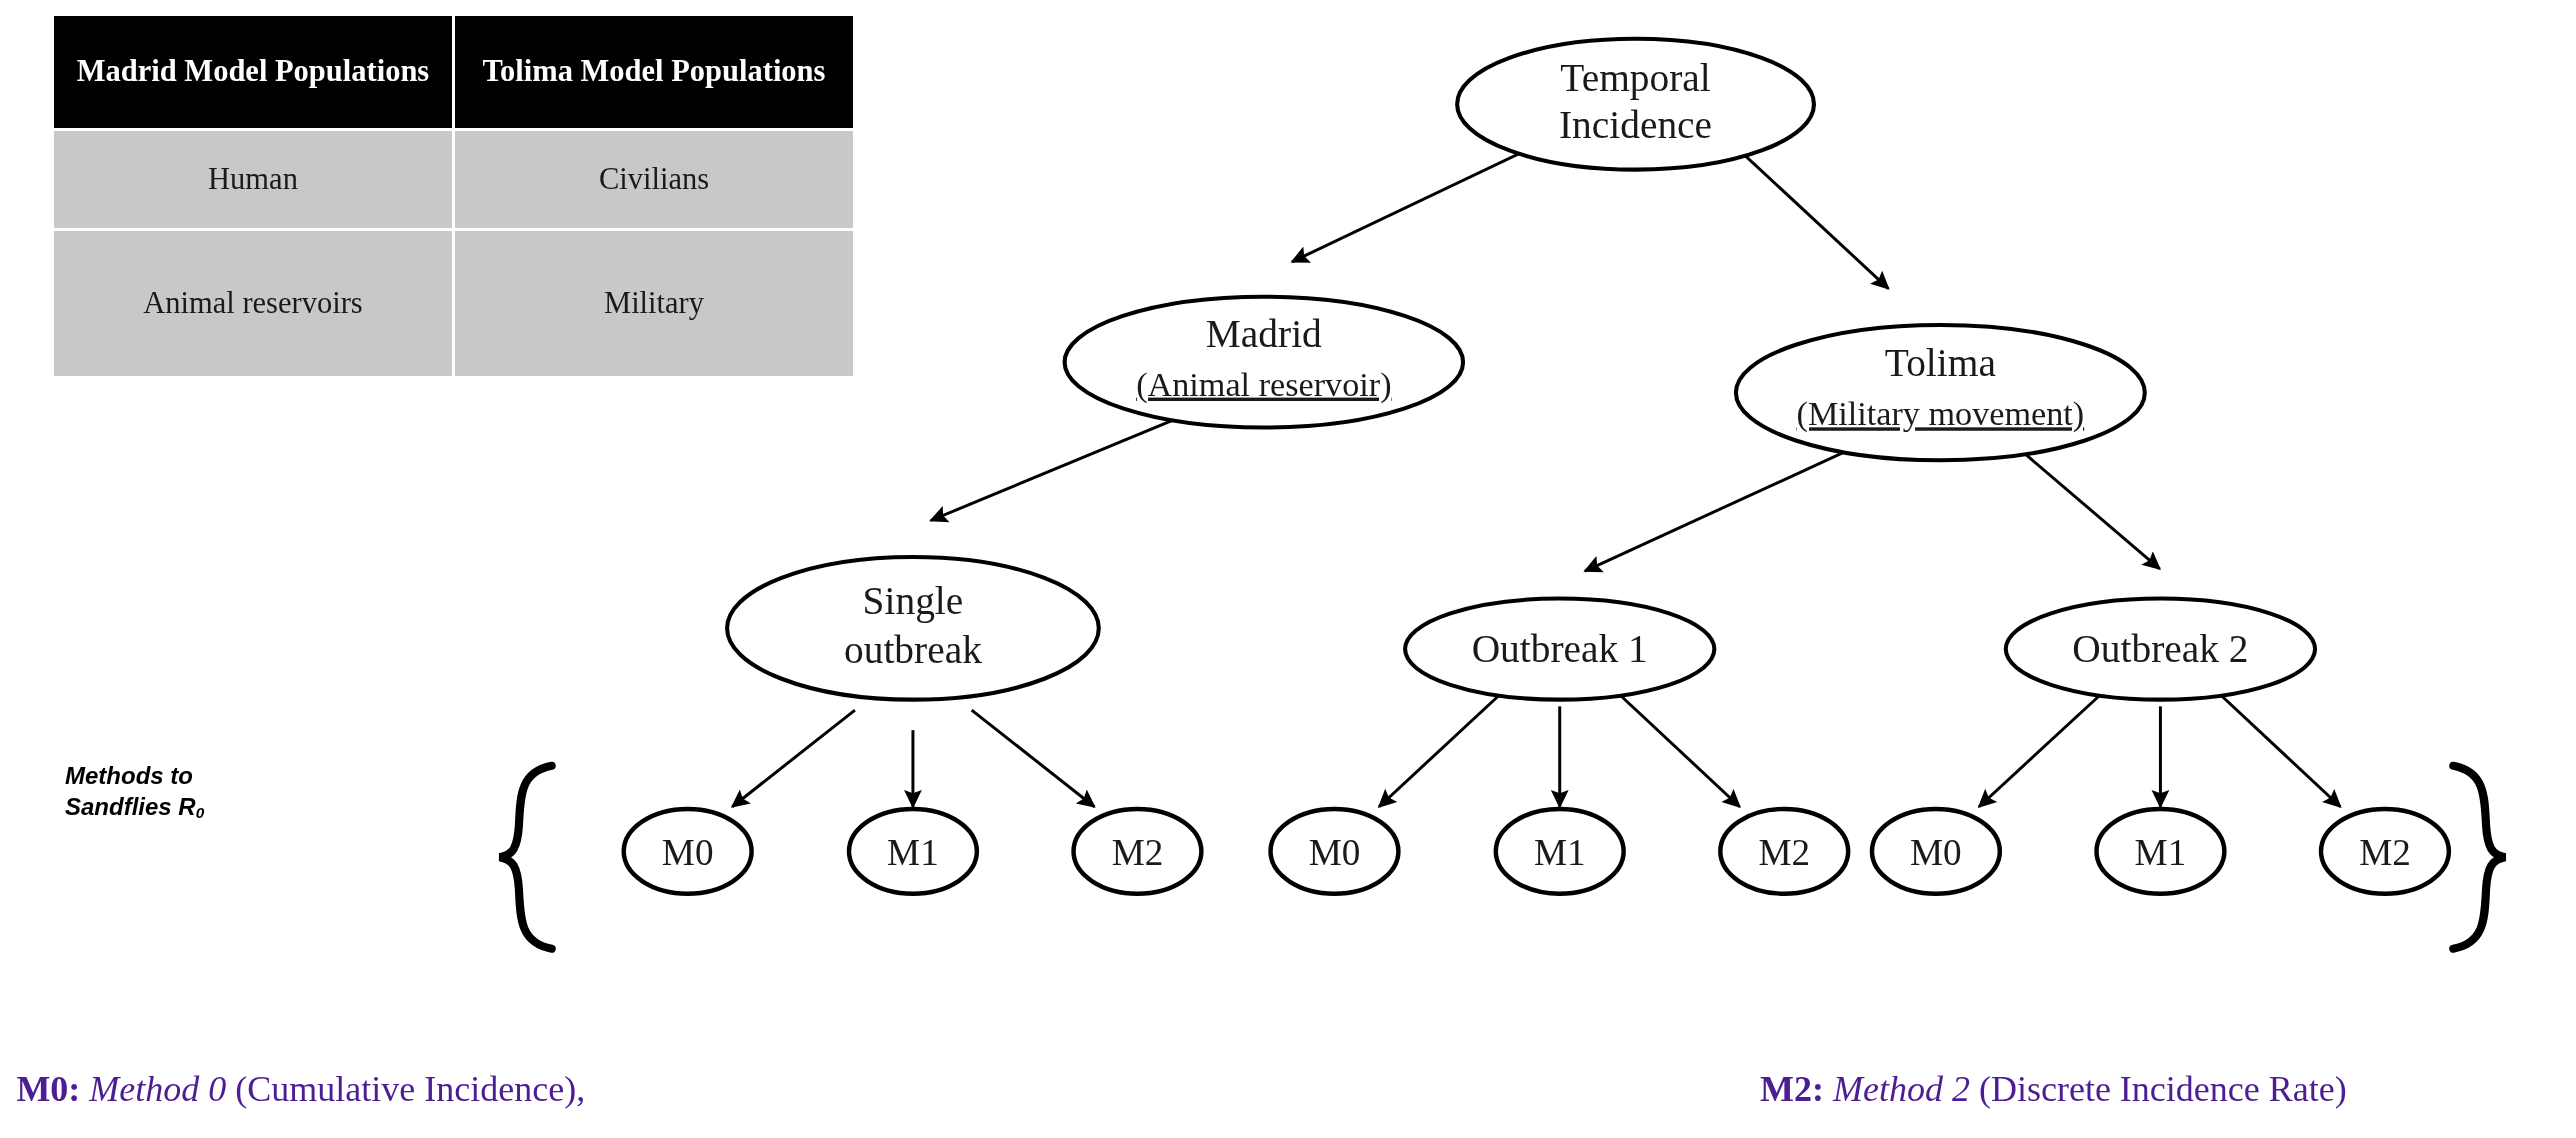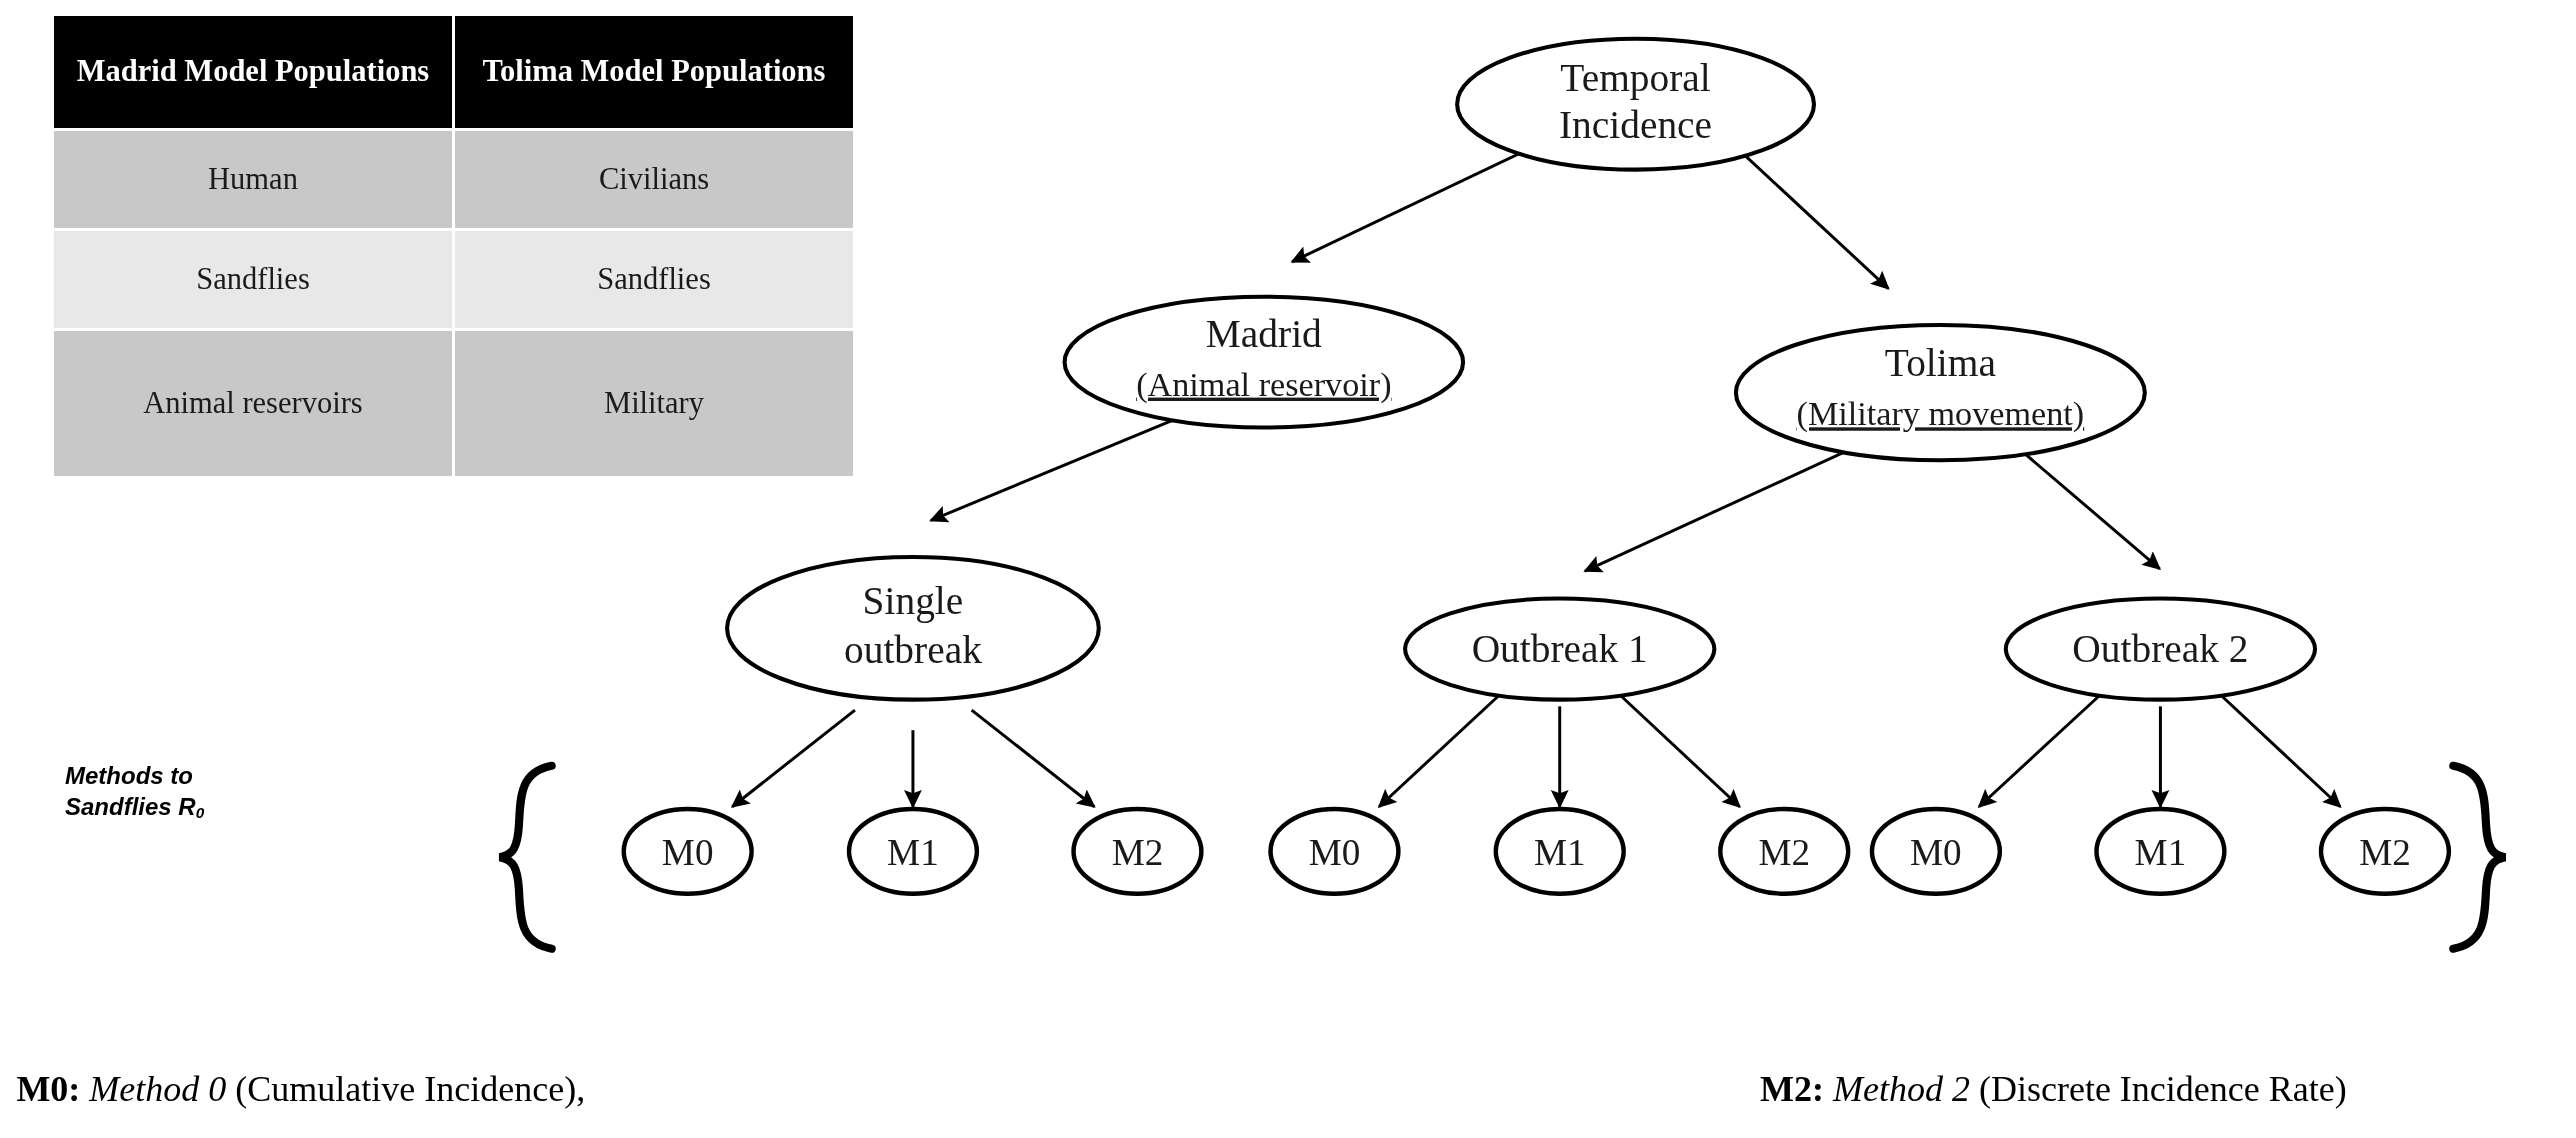--- a/index.html
+++ b/index.html
@@ -127,21 +127,21 @@
     left: 0;
     top: 1068px;
     width: 2576px;
     height: 59px;
   }
   .legend-item {
     position: absolute;
     top: 0;
     font-family: "Liberation Serif", "DejaVu Serif", serif;
     font-size: 36px;
-    color: #000000;
+    color: #4c1d95;
     white-space: nowrap;
   }
   .legend-item .lg-key { font-weight: bold; }
   .legend-item .lg-method { font-style: italic; }
   #legend-m0 { left: 16.4px; }
   #legend-m1 { left: 853px; }
   #legend-m2 { left: 1760px; }
 </style>
 </head>
 <body>
@@ -151,24 +151,20 @@
     <tr>
       <th>Madrid Model Populations</th>
       <th>Tolima Model Populations</th>
     </tr>
   </thead>
   <tbody>
     <tr class="row-dark">
       <td>Human</td>
       <td>Civilians</td>
     </tr>
-    <tr class="row-light">
-      <td>Sandflies</td>
-      <td>Sandflies</td>
-    </tr>
     <tr class="row-dark row-tall">
       <td>Animal reservoirs</td>
       <td>Military</td>
     </tr>
   </tbody>
 </table>
 
 <svg id="tree-svg" viewBox="0 0 3465 1400">
   <defs>
     <marker id="arrowhead" markerWidth="7" markerHeight="7" refX="5.6" refY="3.2" orient="auto" markerUnits="strokeWidth">

